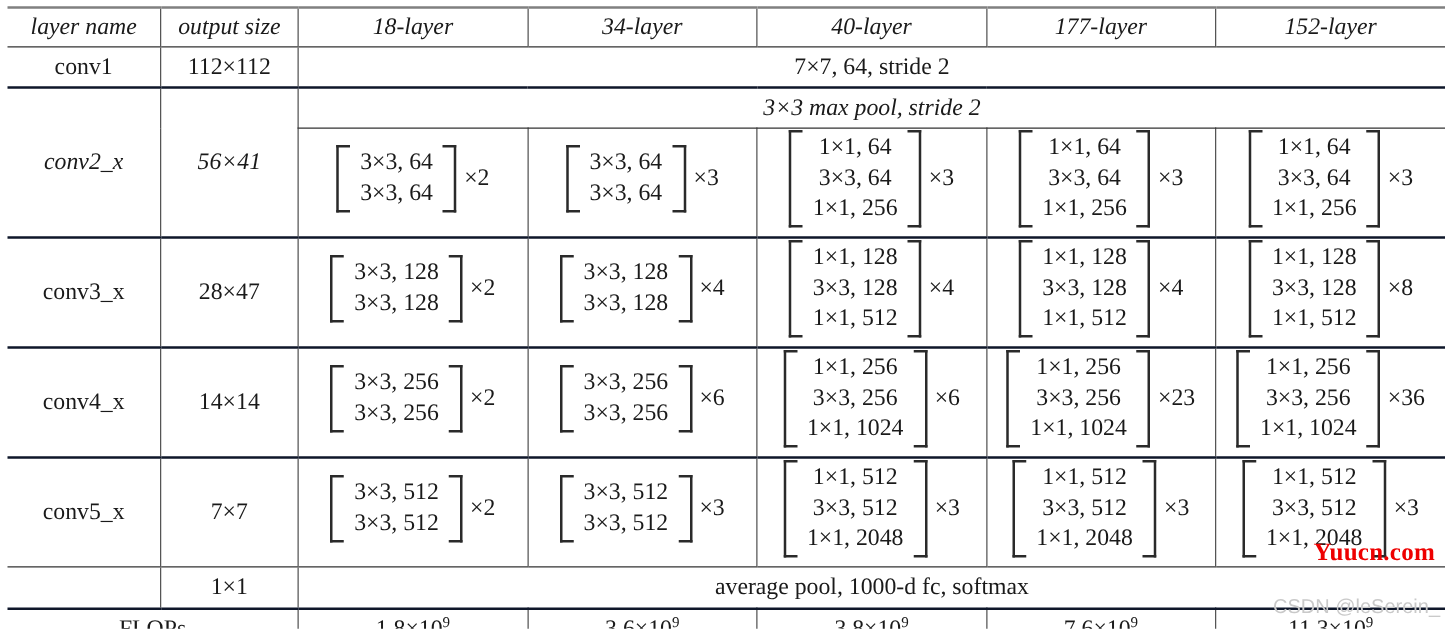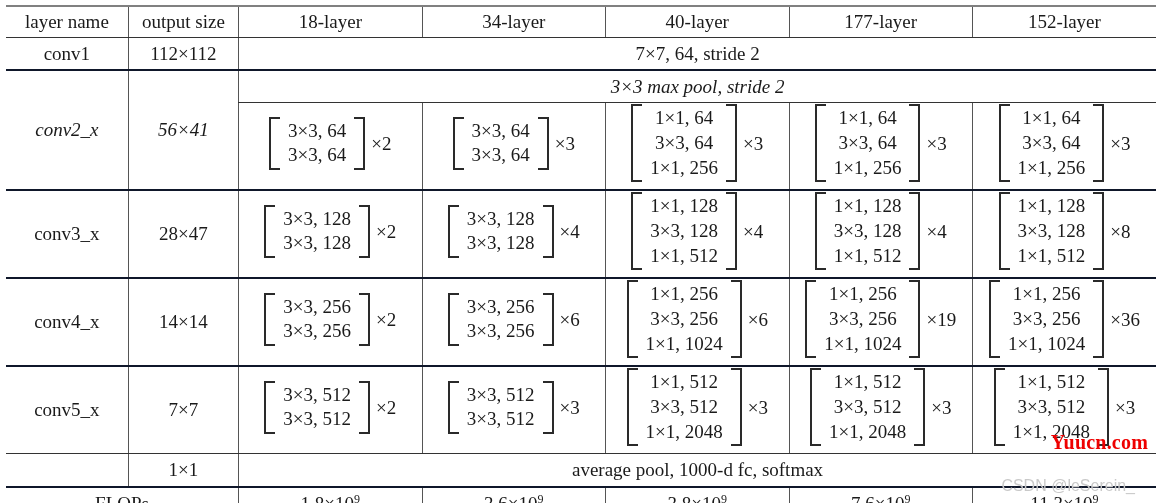--- a/index.html
+++ b/index.html
@@ -35,21 +35,21 @@
   
   .rule-top    { border-top: 2px solid #808080; }
   .rule-thick  { border-bottom: 2px solid #0f172a; }
   .rule-thin   { border-bottom: 1px solid #333333; }
   .vl          { border-left: 1px solid #555555; }
 
   .h-name  { width: 122px; }
   .h-size  { width: 110px; }
   .h-col   { width: 183px; }
 
-  .hdr { font-size: 19px; }
+  .hdr { font-size: 19px; font-style: italic; }
   .row-block td { height: 86px; }
   .row-conv1 td { height: 31px; }
   .row-pool td  { height: 31px; font-style: italic; }
   .row-avg td   { height: 32px; }
   .row-flops td { height: 32px; }
   .row-hdr td   { height: 30px; }
 
   
   .block {
     display: inline-flex;
@@ -103,21 +103,21 @@
     top: 431px;
     color: #ee0000;
     font-weight: bold;
     font-size: 20px;
     font-family: "Liberation Serif", "DejaVu Serif", serif;
     letter-spacing: 0.2px;
     pointer-events: none;
   }
   #wm-csdn {
     position: absolute;
-    right: 27px;
+    right: 10px;
     top: 477px;
     color: #c9c9c9;
     font-size: 16px;
     font-family: "Liberation Sans", "DejaVu Sans", sans-serif;
     pointer-events: none;
     text-align: center;
   }
 </style>
 </head>
 <body>
@@ -347,21 +347,21 @@
         <span class="block">
           <span class="bracketed">
             <span class="brk brk-l"></span>
             <span class="lines">
                 <span>1×1, 256</span>
                 <span>3×3, 256</span>
                 <span>1×1, 1024</span>
               </span>
             <span class="brk brk-r"></span>
           </span>
-          <span class="mult">×19</span>
+          <span class="mult">×23</span>
         </span>
       </td>
       <td class="rule-thick vl">
         <span class="block">
           <span class="bracketed">
             <span class="brk brk-l"></span>
             <span class="lines">
                 <span>1×1, 256</span>
                 <span>3×3, 256</span>
                 <span>1×1, 1024</span>

